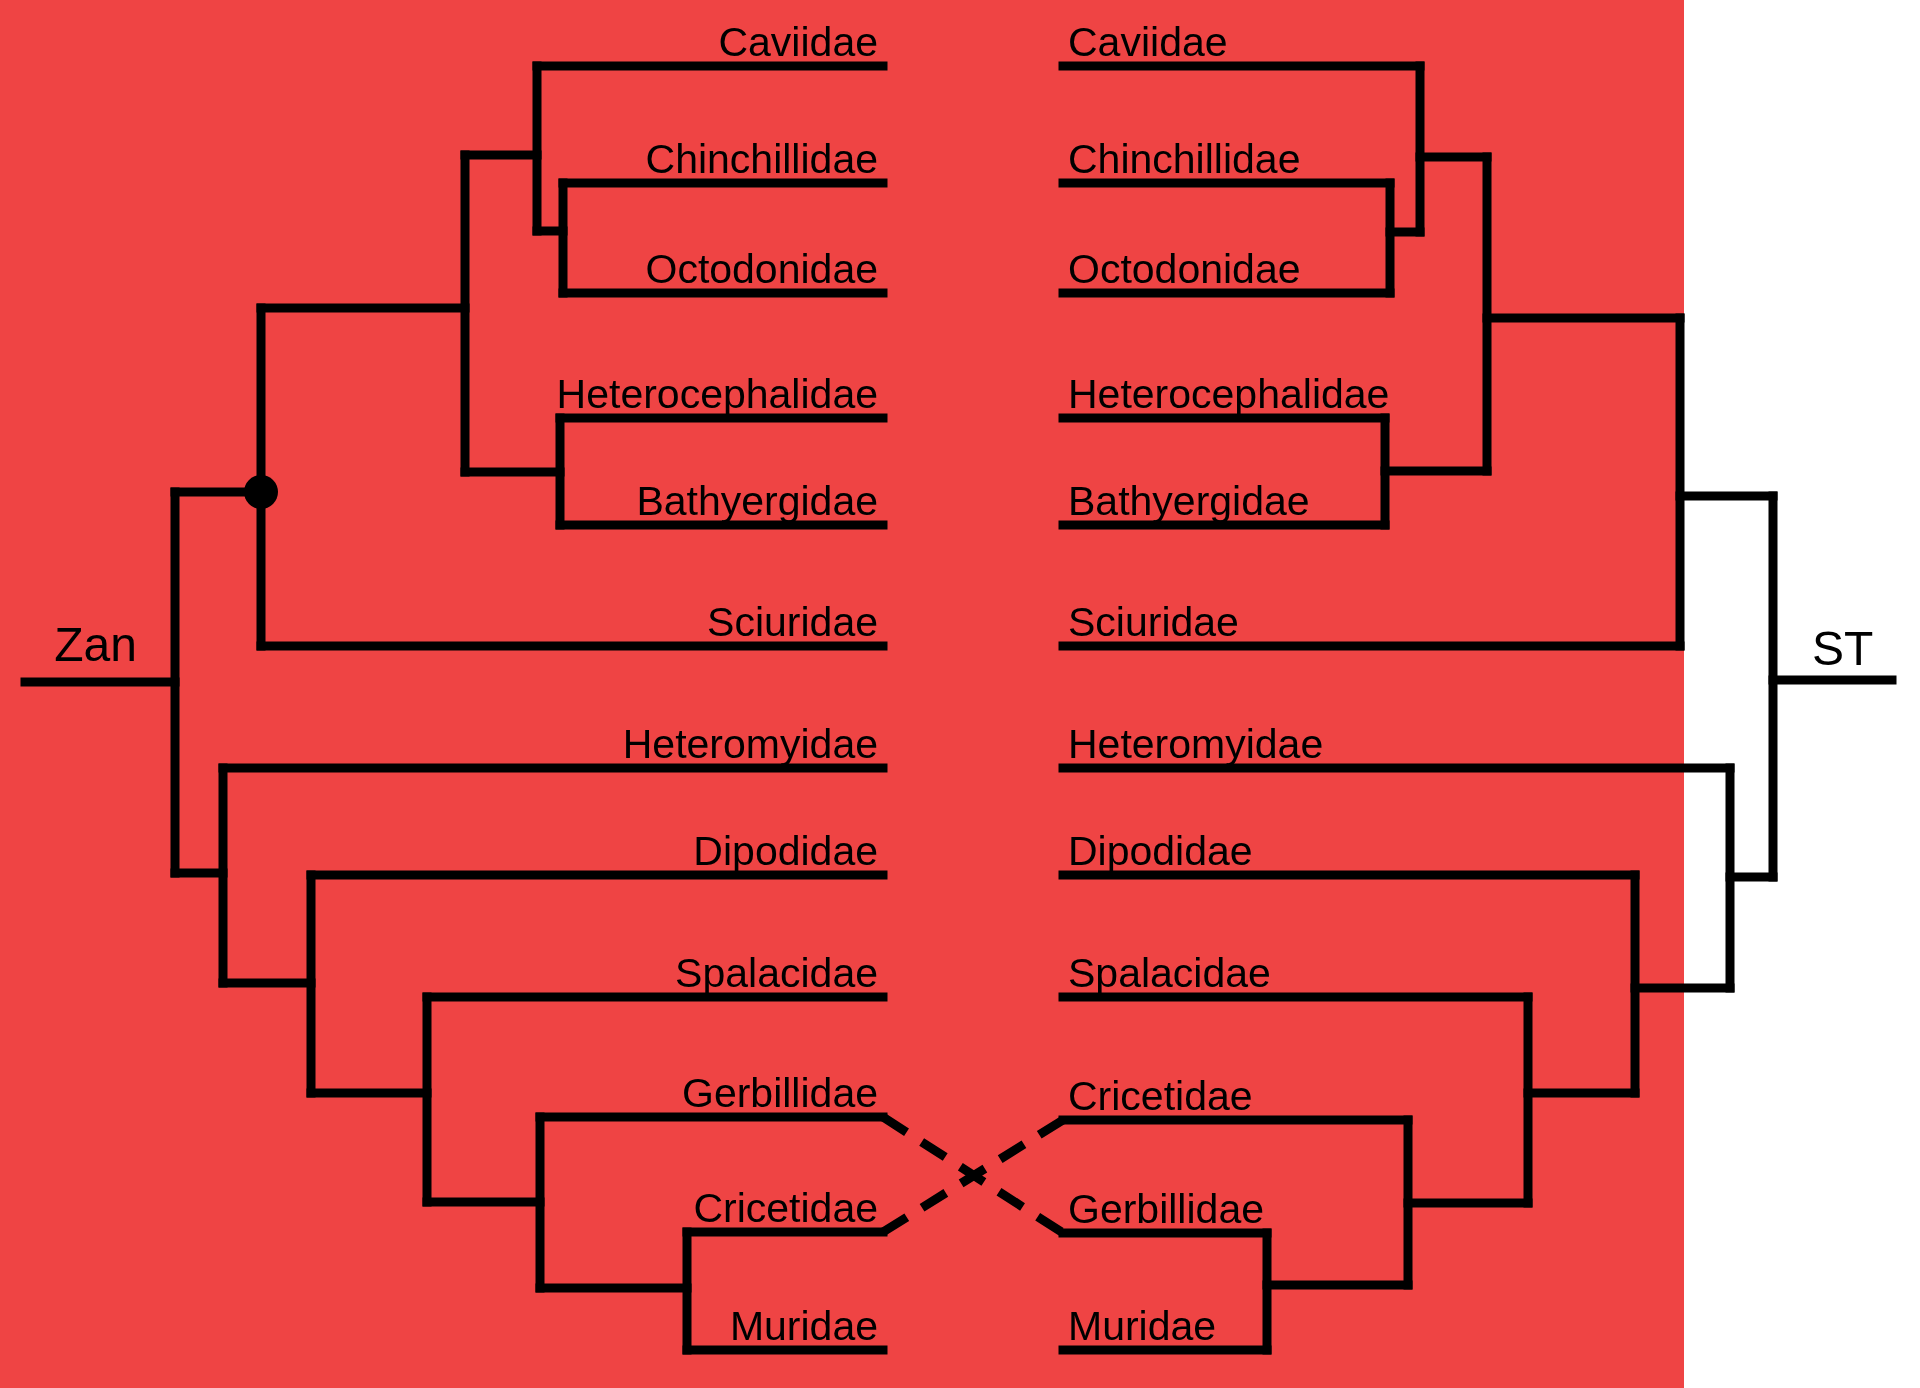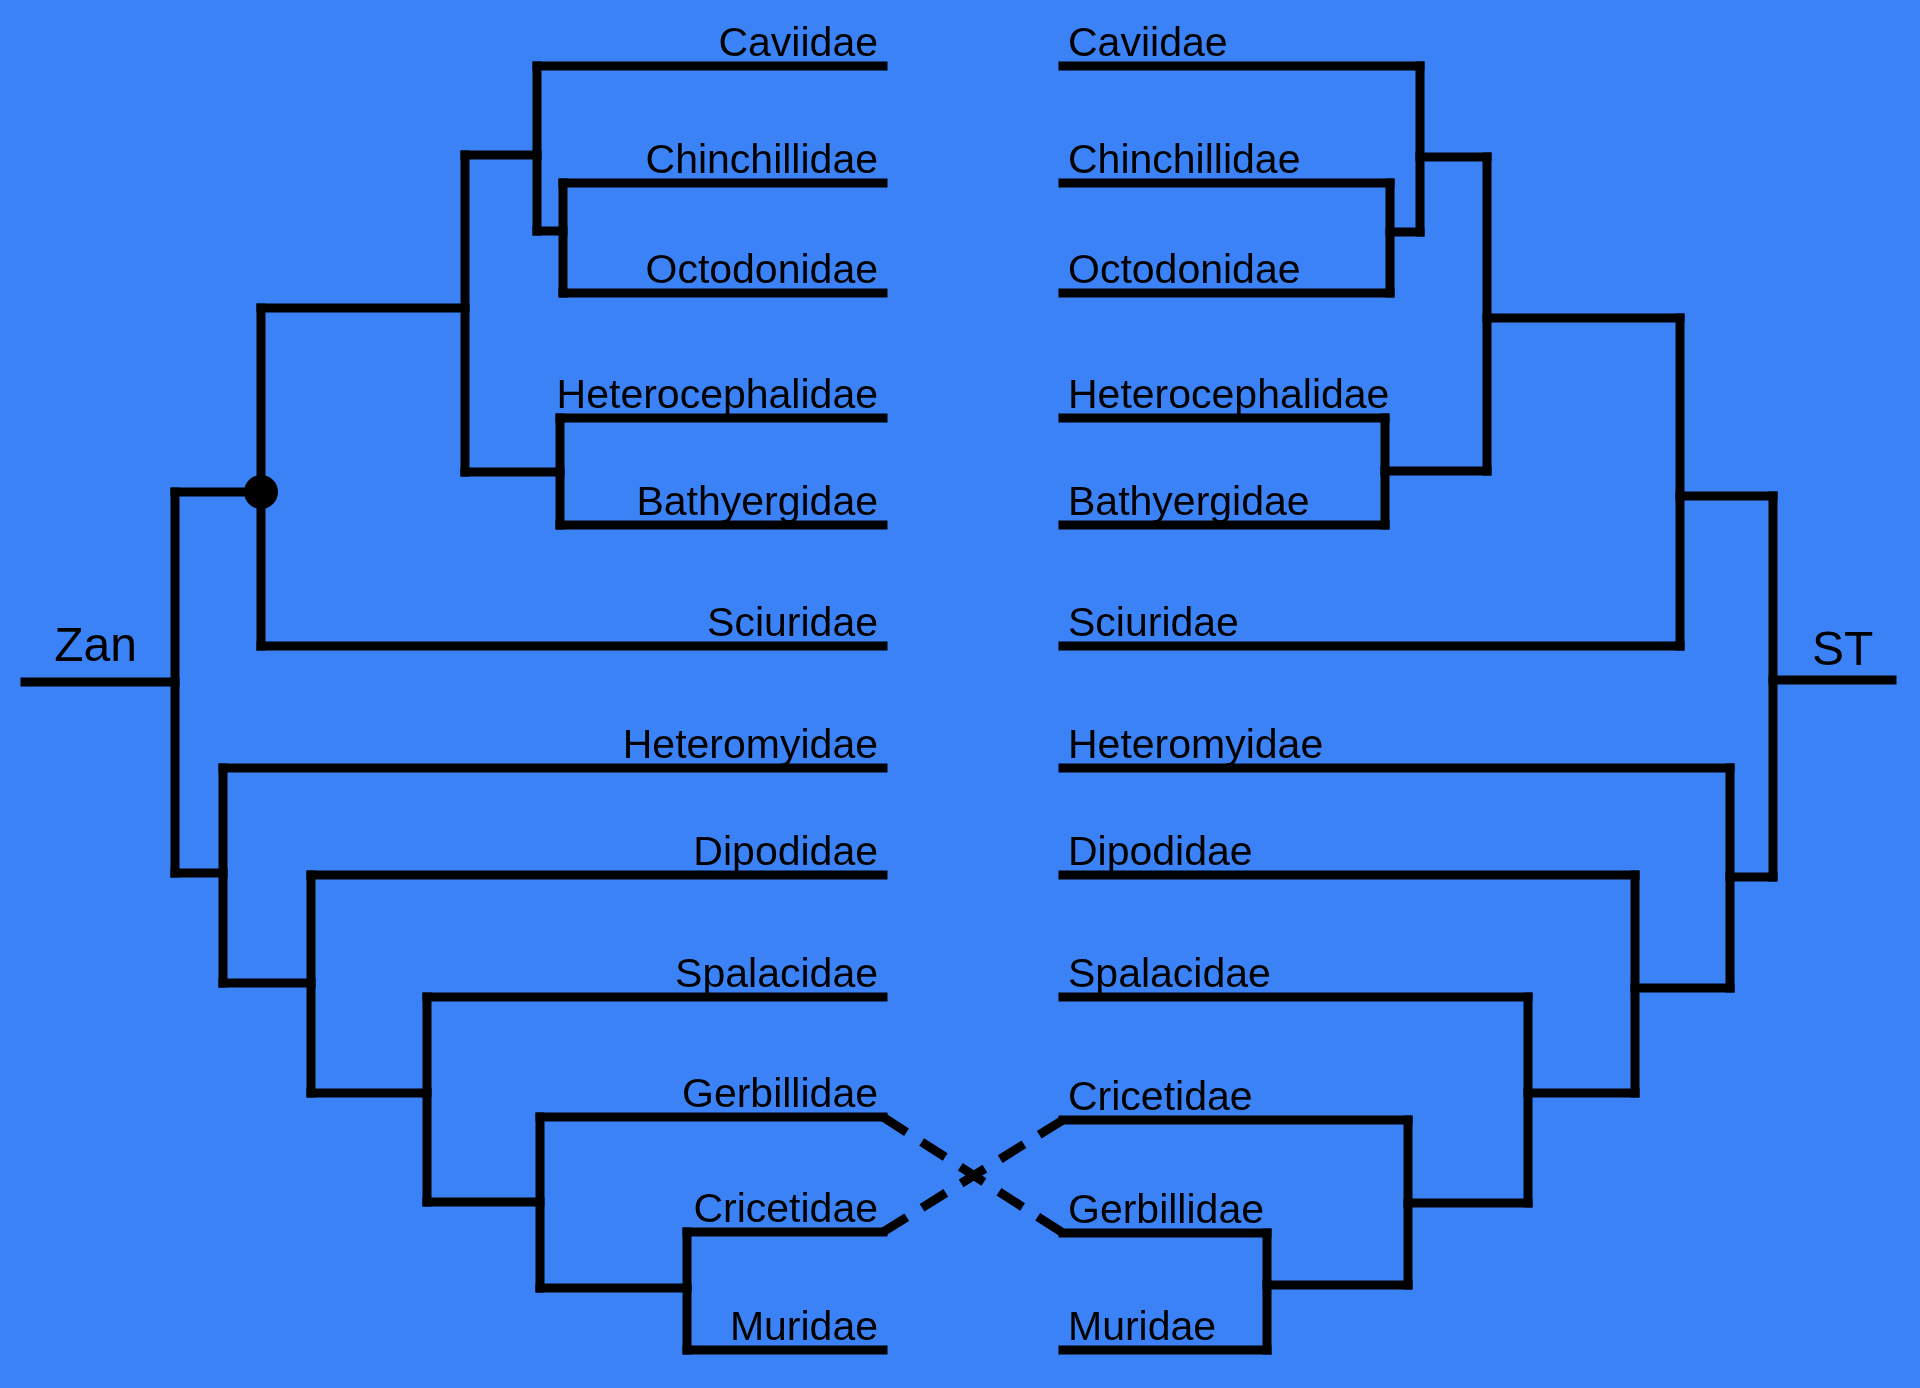--- a/index.html
+++ b/index.html
@@ -8,23 +8,23 @@
     background: #ffffff;
   }
   body {
     width: 1920px;
     height: 1388px;
     overflow: hidden;
     font-family: "Liberation Sans", sans-serif;
   }
   #figure-wrap {
     position: relative;
-    width: 1920px;
+    width: 1684px;
     height: 1388px;
-    background: #3b82f6;
+    background: #ef4444;
   }
   svg text {
     font-family: "Liberation Sans", sans-serif;
     fill: #000000;
   }
   .leaf-label { font-size: 41px; }
   .root-label { font-size: 48px; }
 </style>
 </head>
 <body>

